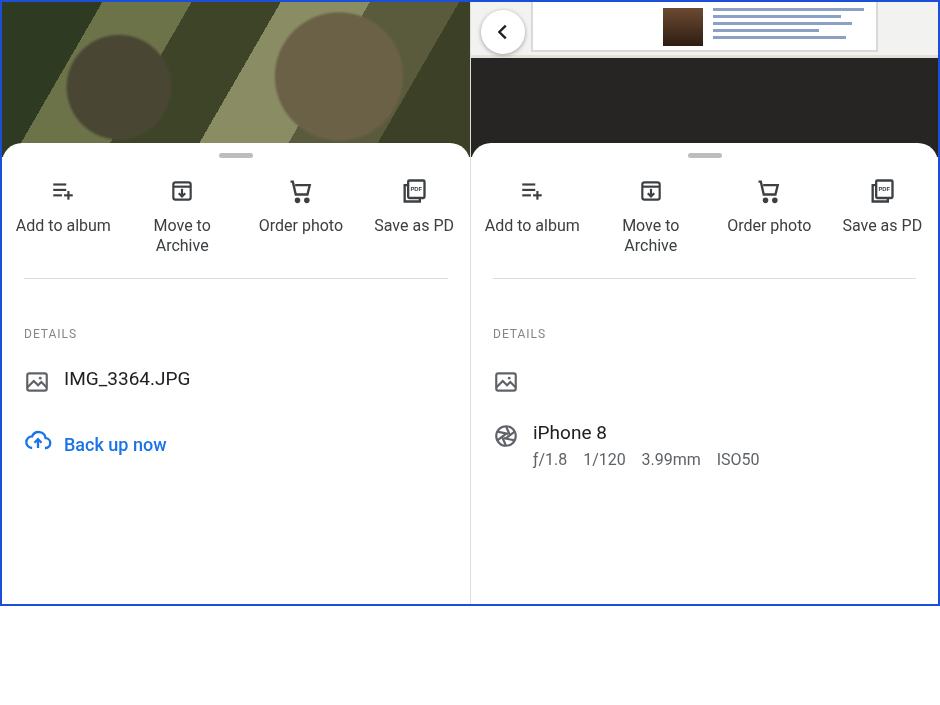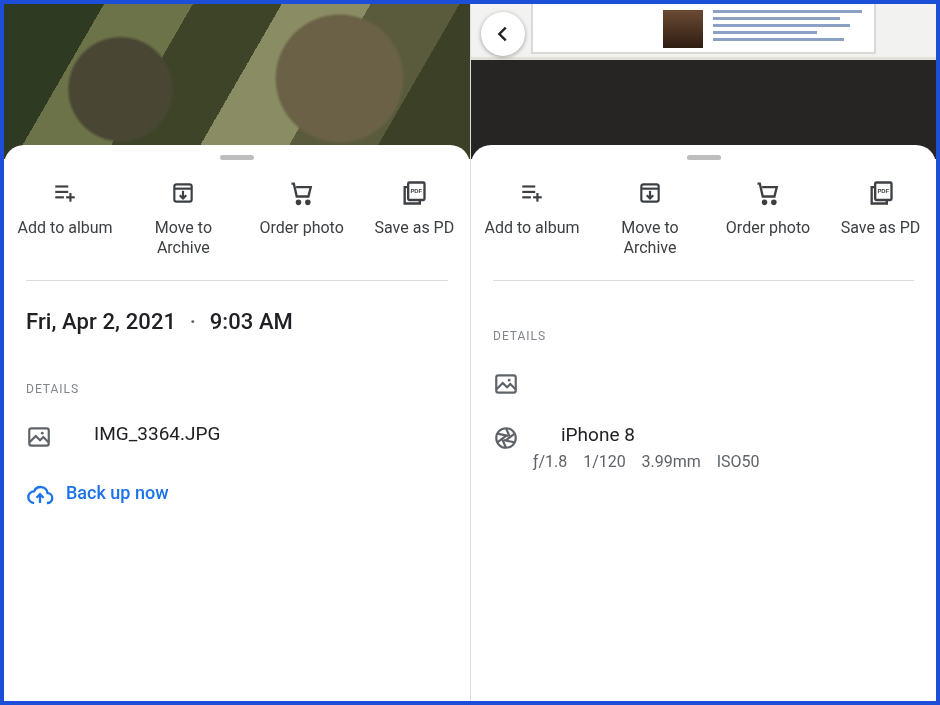--- a/index.html
+++ b/index.html
@@ -1,17 +1,17 @@
 <!DOCTYPE html>
 <html><head>
 <meta charset="utf-8">
 <style>
   * { box-sizing: border-box; margin: 0; padding: 0; }
   html, body { width: 940px; height: 705px; font-family: Roboto, "Helvetica Neue", Arial, sans-serif; background:#fff; }
-  .container { display:flex; width:940px; height:705px; border:4px solid #1d4ed8; }
+  .container { display:flex; width:940px; height:606px; border:2px solid #1d4ed8; }
   .panel { width:470px; height:100%; display:flex; flex-direction:column; overflow:hidden; position:relative; }
   .panel + .panel { border-left:1px solid #ddd; }
   .photo-area { width:100%; height:155px; position:relative; }
   .photo-bg-left {
     background:
       radial-gradient(circle at 25% 55%, #4a4634 0 14%, transparent 15%),
       radial-gradient(circle at 72% 48%, #6a6146 0 18%, transparent 19%),
       linear-gradient(120deg, #2f3a23 0 18%, #6d7349 18% 34%, #3d4428 34% 50%, #8a8d63 50% 66%, #5a5b3c 66% 82%, #3c4026 82% 100%);
   }
   .photo-bg-right {
@@ -53,24 +53,24 @@
   }
   .action.last { flex:0.9; }
   .action .lbl { margin-top:10px; }
   .icon-wrap { height:30px; display:flex; align-items:center; justify-content:center; }
   hr.sep { border:none; border-top:1px solid #dadce0; margin:22px 22px 0 22px; }
   .datetime { font-size:22px; font-weight:500; color:#202124; padding: 28px 22px 0 22px; letter-spacing:0.1px;}
   .datetime .dot { padding:0 8px; color:#5f6368; }
   .details-h { font-size:12px; letter-spacing:1px; color:#80868b; padding: 48px 22px 0 22px; }
   .detail-row { display:flex; align-items:flex-start; padding: 26px 22px 0 22px; }
   .detail-icon { width:40px; flex-shrink:0; color:#5f6368; padding-top:2px; }
-  .detail-body .line1 { font-size:19px; color:#202124; font-weight:400;margin-left:28px; }
+  .detail-body .line1 { font-size:19px; color:#202124; font-weight:400; }
   .detail-body .line2 { font-size:16px; color:#5f6368; margin-top:6px; }
   .detail-body .line2 span + span::before { content:"\00a0\00a0\00a0"; }
-  .backup-row { display:flex; align-items:flex-start; padding: 32px 22px 0 22px; }
+  .backup-row { display:flex; align-items:flex-end; padding: 32px 22px 0 22px; }
   .backup-row .bi { width:40px; flex-shrink:0; }
   .backup-row .bt { font-size:18px; color:#1a73e8; font-weight:500; }
   svg { display:block; }
 </style>
 </head>
 <body>
 
 <div class="container">
 
   <div class="panel">
@@ -119,25 +119,20 @@
               <path d="M7 7 H4 V21 H17 V18"></path>
               <text x="14" y="12" font-size="5" text-anchor="middle" fill="#3c4043" stroke="none" font-family="Arial" font-weight="bold">PDF</text>
             </svg>
           </div>
           <div class="lbl">Save as PD</div>
         </div>
       </div>
 
       <hr class="sep">
 
-      <div class="datetime">
-        <span>Fri, Apr 2, 2021</span>
-        <span class="dot">·</span>
-        <span>9:03 AM</span>
-      </div>
 
       <div class="details-h">DETAILS</div>
 
       <div class="detail-row">
         <div class="detail-icon">
           <svg width="26" height="26" viewBox="0 0 24 24" fill="none" stroke="#5f6368" stroke-width="2">
             <rect x="3" y="4" width="18" height="16" rx="2"></rect>
             <polyline points="3,17 9,11 13,15 16,12 21,17"></polyline>
             <circle cx="15" cy="8.5" r="1.3" fill="#5f6368" stroke="none"></circle>
           </svg>

